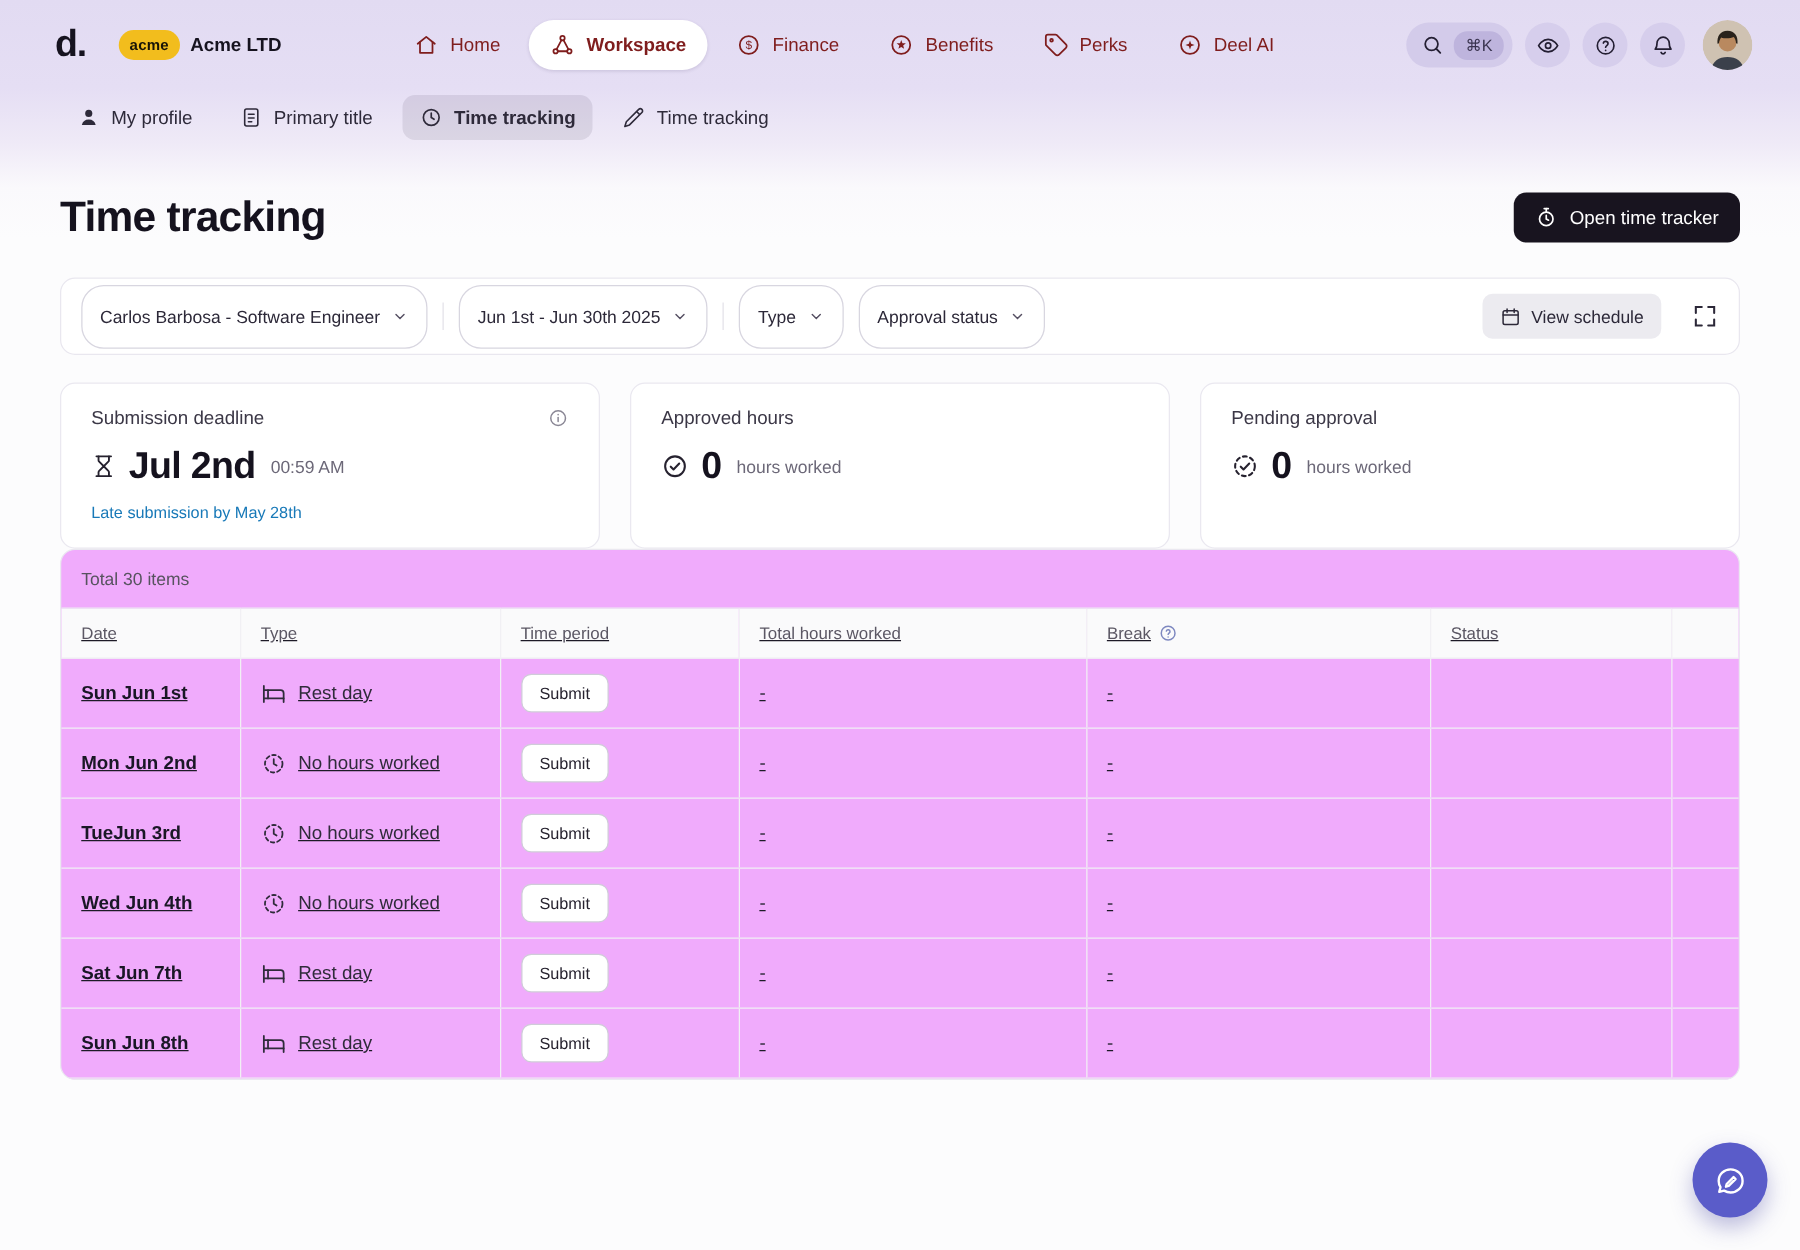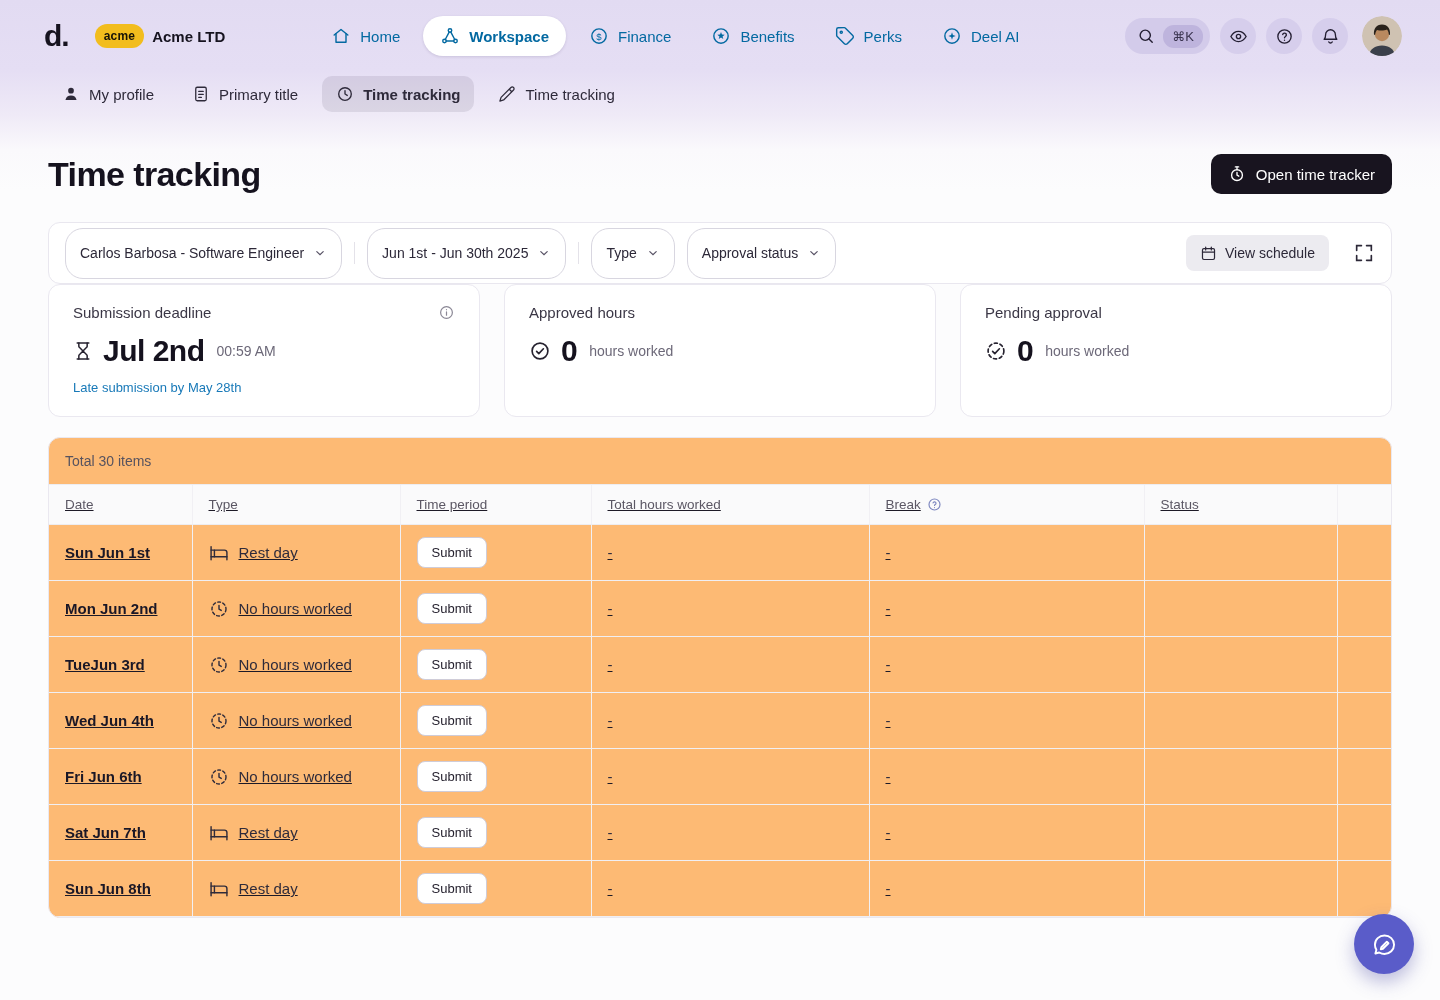--- a/index.html
+++ b/index.html
@@ -14,21 +14,21 @@
   svg { display:block; }
 
   
   .topbar { height:72px; display:flex; align-items:center; justify-content:space-between; padding:0 38px 0 44px; }
   .brand { display:flex; align-items:center; gap:26px; }
   .logo { font-size:30px; font-weight:700; letter-spacing:-1px; color:#16131f; }
   .company { display:flex; align-items:center; gap:8px; }
   .badge { background:var(--badge-yellow,#f2bd1d); color:#171307; font-weight:700; font-size:12px; padding:5px 9px; border-radius:999px; letter-spacing:.2px; }
   .company-name { font-weight:700; font-size:15px; color:#16131f; }
   .nav { display:flex; align-items:center; gap:6px; }
-  .nav-item { display:flex; align-items:center; gap:9px; padding:10px 17px; border-radius:999px; font-size:15px; font-weight:500; color:#0369a1; cursor:pointer;justify-content:center; }
+  .nav-item { display:flex; align-items:center; gap:9px; padding:10px 17px; border-radius:999px; font-size:15px; font-weight:500; color:#7f1d1d; cursor:pointer;justify-content:center; }
   .nav-item.active { background:#fff; box-shadow:0 1px 3px rgba(40,30,80,.14); font-weight:600; }
   .actions { display:flex; align-items:center; gap:10px; }
   .search-pill { height:36px; border-radius:18px; background:#d3cbea; display:flex; align-items:center; gap:8px; padding:0 7px 0 12px; cursor:pointer; color:#241f33; }
   .kbd { background:#beb4dd; border-radius:11px; padding:4px 9px; font-size:13px; color:#39334e; }
   .circle-btn { width:36px; height:36px; border-radius:50%; background:#d6ceec; display:flex; align-items:center; justify-content:center; color:#241f33; cursor:pointer; border:none; }
   .avatar { width:40px; height:40px; border-radius:50%; overflow:hidden; margin-left:4px; cursor:pointer; flex:none; }
 
   
   .tabs { display:flex; align-items:center; gap:10px; padding:4px 48px 10px; }
   .tab { display:flex; align-items:center; gap:9px; padding:9px 14px; border-radius:10px; font-size:15px; color:#2e2a3a; cursor:pointer; }
@@ -42,31 +42,31 @@
 
   .filter-card { margin-top:28px; background:#fff; border:1px solid #e9e7ef; border-radius:12px; height:62px; display:flex; align-items:center; padding:0 16px; gap:12px; }
   .dd { height:51px; border:1px solid #d8d6e0; background:#fff; border-radius:18px; display:flex; align-items:center; gap:9px; padding:0 14px; font-size:14px; color:#2c2838; cursor:pointer; font-family:inherit; }
   .dd svg { color:#565063; }
   .vdiv { width:1px; height:22px; background:#e4e2e9; }
   .spacer { flex:1; }
   .view-schedule { height:36px; background:#ecebf0; border:none; border-radius:8px; display:flex; align-items:center; gap:8px; padding:12px 14px; font-size:14px; font-weight:500; color:#2c2838; font-family:inherit; cursor:pointer; }
   .expand-btn { margin-left:12px; color:#2c2838; background:none; border:none; cursor:pointer; display:flex; }
 
   
-  .cards { display:grid; grid-template-columns:1fr 1fr 1fr; gap:24px; }
+  .cards { margin-top:22px; display:grid; grid-template-columns:1fr 1fr 1fr; gap:24px; }
   .card { background:#fff; border:1px solid #eae8f0; border-radius:12px; padding:19px 24px; height:133px; }
   .card-head { display:flex; align-items:center; justify-content:space-between; font-size:15px; color:#3b3746; }
   .info-btn { color:#8a8795; background:none; border:none; display:flex; cursor:pointer; }
   .big-row { margin-top:13px; display:flex; align-items:center; gap:10px; color:#26222f; }
   .big { font-size:30px; font-weight:700; color:#15121e; letter-spacing:-.5px; }
   .sub { font-size:14px; color:#6c6878; margin-left:2px; }
   .late-link { display:inline-block; margin-top:12px; font-size:13px; color:var(--link-blue,#1879b8); text-decoration:none; cursor:pointer; }
 
   
-  .table-card { margin-top:20px; background:#fdba74; border:1px solid #eae8f0; border-radius:12px; overflow:hidden; }
+  .table-card { background:#f0abfc; border:1px solid #eae8f0; border-radius:12px; overflow:hidden; }
   .items-bar { padding:15px 16px; font-size:14px; color:#57535f; }
   table { width:100%; border-collapse:collapse; table-layout:fixed;text-decoration:underline; }
   thead th { background:#fafafb; border-top:1px solid #ededf1; border-bottom:1px solid #ededf1; font-weight:400; font-size:13.5px; color:#5b5764; text-align:left; padding:12px 16px; }
   th:not(:first-child), td:not(:first-child) { border-left:1px solid #f1f0f4; }
   tbody td { height:56px; border-bottom:1px solid #f0eff3; padding:0 16px; font-size:15px; color:#312d3d; }
   td.c-date { font-weight:700; color:#1a1726; }
   .type-cell { display:flex; align-items:center; gap:10px; color:#2f2b3a; }
   .type-cell svg { flex:none; }
   .submit-btn { border:1px solid #cfccd8; background:#fff; border-radius:8px; padding:7px 14px; font-size:13px; color:#26222f; font-family:inherit; cursor:pointer; }
   .th-break { display:flex; align-items:center; gap:6px; }
@@ -482,39 +482,20 @@
       </div>
     </td>
     <td><button class="submit-btn">Submit</button></td>
     <td>-</td>
     <td>-</td>
     <td></td>
     <td></td>
   </tr>
 
 
-  <tr>
-    <td class="c-date"><span>Fri Jun 6th</span></td>
-    <td>
-      <div class="type-cell">
-        <span>
-                  <svg width="20" height="20" viewBox="0 0 24 24" fill="none" stroke="currentColor" stroke-width="1.7" stroke-linecap="round">
-    <circle cx="12" cy="12" r="8.4" stroke-dasharray="3.4 2.9"></circle>
-                    <path d="M12 7.6V12l2.7 1.7"></path>
-  </svg>
-                </span>
-        <span>No hours worked</span>
-      </div>
-    </td>
-    <td><button class="submit-btn">Submit</button></td>
-    <td>-</td>
-    <td>-</td>
-    <td></td>
-    <td></td>
-  </tr>
 
   <tr>
     <td class="c-date"><span>Sat Jun 7th</span></td>
     <td>
       <div class="type-cell">
         <span>
                   <svg width="20" height="20" viewBox="0 0 24 24" fill="none" stroke="currentColor" stroke-width="1.7" stroke-linecap="round" stroke-linejoin="round">
     <path d="M2.5 4.5v15.5"></path>
                     <path d="M2.5 8.5h16a3 3 0 0 1 3 3V20"></path>
                     <path d="M2.5 16.5h19"></path>

